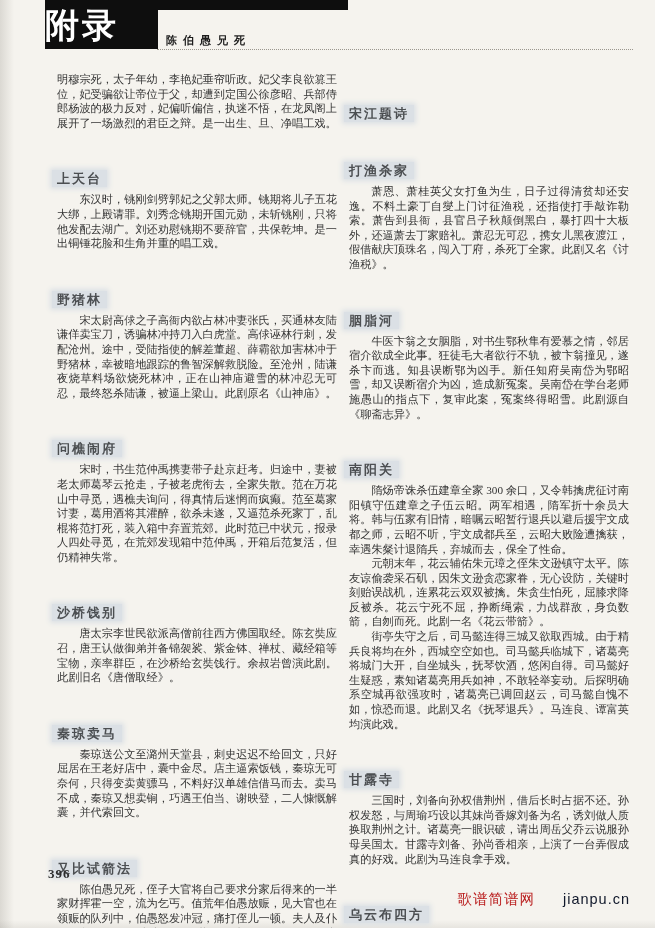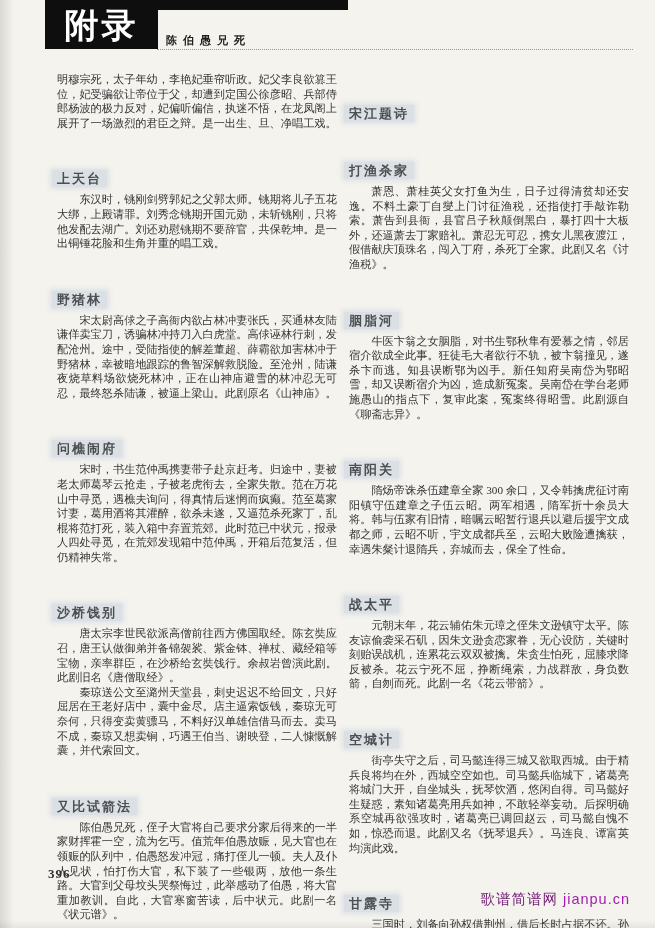--- a/index.html
+++ b/index.html
@@ -13,21 +13,21 @@
     position:absolute; left:0; top:0; bottom:0; width:14px;
     background:linear-gradient(to right, rgba(60,55,45,0.14), rgba(60,55,45,0));
   }
   .edge-bottom {
     position:absolute; left:0; right:0; bottom:0; height:8px;
     background:linear-gradient(to top, rgba(60,55,45,0.08), rgba(60,55,45,0));
   }
   
   .banner-main {
     position:absolute; left:45px; top:0; width:113px; height:49px;
-    background:#0e0e0e; display:flex; align-items:center; justify-content:center;
+    background:#0e0e0e; display:flex; align-items:center; 
   }
   .banner-title {
     color:#ffffff; font-size:34px; font-weight:bold; letter-spacing:3px; line-height:1;
     padding-top:2px;
   }
   .banner-thin {
     position:absolute; left:157px; top:0; width:191px; height:10px; background:#0e0e0e;
   }
   .banner-subtitle {
     position:absolute; left:166px; top:33px;
@@ -64,22 +64,22 @@
   
   .page-number {
     position:absolute; left:48px; top:866px;
     font-size:13px; font-weight:bold; color:#2e2e2e; letter-spacing:1px;
   }
   .watermark {
     position:absolute; right:25px; top:890px;
     font-size:14.5px; letter-spacing:1px;
     font-family:"Liberation Sans","DejaVu Sans",sans-serif;
   }
-  .wm-name { color:#701a75; }
-  .wm-url  { color:#a21caf; }
+  .wm-name { color:#b91c1c; }
+  .wm-url  { color:#0f172a;margin-left:23px; }
 </style>
 </head>
 <body>
 
 <div class="edge-left"></div>
 <div class="edge-bottom"></div>
 
 <header>
   <div class="banner-main">
     <span class="banner-title">附录</span>
@@ -108,20 +108,21 @@
       <p class="para">宋时，书生范仲禹携妻带子赴京赶考。归途中，妻被老太师葛琴云抢走，子被老虎衔去，全家失散。范在万花山中寻觅，遇樵夫询问，得真情后迷惘而疯癫。范至葛家讨妻，葛用酒将其灌醉，欲杀未遂，又逼范杀死家丁，乱棍将范打死，装入箱中弃置荒郊。此时范已中状元，报录人四处寻觅，在荒郊发现箱中范仲禹，开箱后范复活，但仍精神失常。</p>
     </section>
 
 
     <section class="entry">
       <div class="h-row"><span class="entry-heading">沙桥饯别</span></div>
       <p class="para">唐太宗李世民欲派高僧前往西方佛国取经。陈玄奘应召，唐王认做御弟并备锦袈裟、紫金钵、禅杖、藏经箱等宝物，亲率群臣，在沙桥给玄奘饯行。余叔岩曾演此剧。此剧旧名《唐僧取经》。</p>
     </section>
 
     <section class="entry">
+      <div class="h-row"><span class="entry-heading">秦琼卖马</span></div>
       <p class="para">秦琼送公文至潞州天堂县，刺史迟迟不给回文，只好屈居在王老好店中，囊中金尽。店主逼索饭钱，秦琼无可奈何，只得变卖黄骠马，不料好汉单雄信借马而去。卖马不成，秦琼又想卖锏，巧遇王伯当、谢映登，二人慷慨解囊，并代索回文。</p>
     </section>
 
     <section class="entry">
       <div class="h-row"><span class="entry-heading">又比试箭法</span></div>
       <p class="para">陈伯愚兄死，侄子大官将自己要求分家后得来的一半家财挥霍一空，流为乞丐。值荒年伯愚放赈，见大官也在领赈的队列中，伯愚怒发冲冠，痛打侄儿一顿。夫人及仆人见状，怕打伤大官，私下装了一些银两，放他一条生路。大官到父母坟头哭祭悔过，此举感动了伯愚，将大官重加教训。自此，大官寒窗苦读，后中状元。此剧一名《状元谱》。</p>
     </section>
   </div>
 
   <div class="col">
@@ -138,26 +139,24 @@
       <div class="h-row"><span class="entry-heading">胭脂河</span></div>
       <p class="para">牛医卞翁之女胭脂，对书生鄂秋隼有爱慕之情，邻居宿介欲成全此事。狂徒毛大者欲行不轨，被卞翁撞见，遂杀卞而逃。知县误断鄂为凶手。新任知府吴南岱为鄂昭雪，却又误断宿介为凶，造成新冤案。吴南岱在学台老师施愚山的指点下，复审此案，冤案终得昭雪。此剧源自《聊斋志异》。</p>
     </section>
 
     <section class="entry">
       <div class="h-row"><span class="entry-heading">南阳关</span></div>
       <p class="para">隋炀帝诛杀伍建章全家 300 余口，又令韩擒虎征讨南阳镇守伍建章之子伍云昭。两军相遇，隋军折十余员大将。韩与伍家有旧情，暗嘱云昭暂行退兵以避后援宇文成都之师，云昭不听，宇文成都兵至，云昭大败险遭擒获，幸遇朱粲计退隋兵，弃城而去，保全了性命。</p>
     </section>
 
     <section class="entry">
-      <div class="h-row"><span class="entry-heading">战太平</span></div>
       <p class="para">元朝末年，花云辅佑朱元璋之侄朱文逊镇守太平。陈友谅偷袭采石矶，因朱文逊贪恋家眷，无心设防，关键时刻贻误战机，连累花云双双被擒。朱贪生怕死，屈膝求降反被杀。花云宁死不屈，挣断绳索，力战群敌，身负数箭，自刎而死。此剧一名《花云带箭》。</p>
     </section>
 
     <section class="entry">
-      <div class="h-row"><span class="entry-heading">空城计</span></div>
       <p class="para">街亭失守之后，司马懿连得三城又欲取西城。由于精兵良将均在外，西城空空如也。司马懿兵临城下，诸葛亮将城门大开，自坐城头，抚琴饮酒，悠闲自得。司马懿好生疑惑，素知诸葛亮用兵如神，不敢轻举妄动。后探明确系空城再欲强攻时，诸葛亮已调回赵云，司马懿自愧不如，惊恐而退。此剧又名《抚琴退兵》。马连良、谭富英均演此戏。</p>
     </section>
 
     <section class="entry">
       <div class="h-row"><span class="entry-heading">甘露寺</span></div>
       <p class="para">三国时，刘备向孙权借荆州，借后长时占据不还。孙权发怒，与周瑜巧设以其妹尚香嫁刘备为名，诱刘做人质换取荆州之计。诸葛亮一眼识破，请出周岳父乔云说服孙母吴国太。甘露寺刘备、孙尚香相亲，上演了一台弄假成真的好戏。此剧为马连良拿手戏。</p>
     </section>
 
     <section class="entry">
       <div class="h-row"><span class="entry-heading">乌云布四方</span></div>

